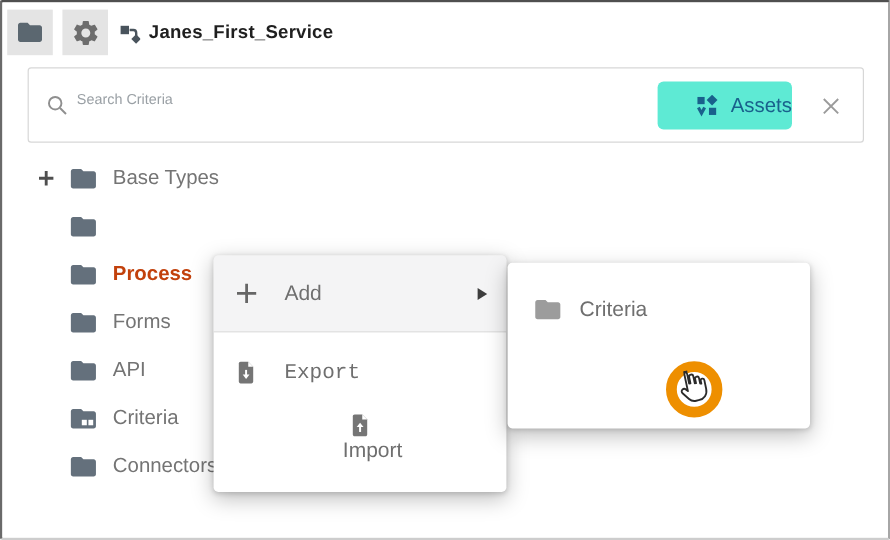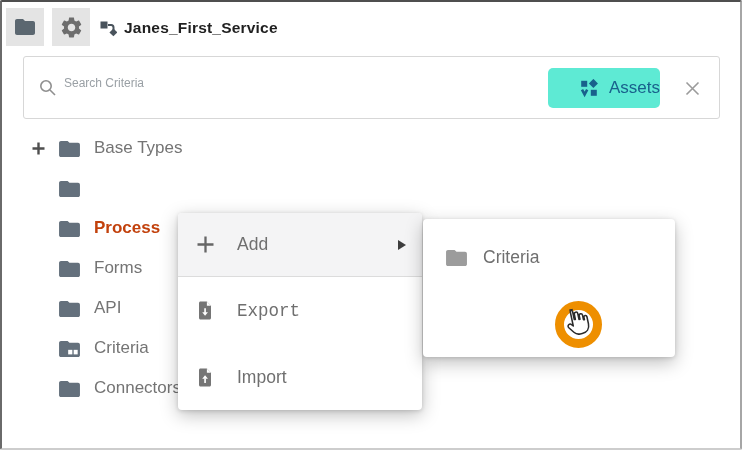--- a/index.html
+++ b/index.html
@@ -58,21 +58,21 @@
     background:#fff; border-radius:4px;
     box-shadow:0 5px 18px rgba(0,0,0,.25), 0 1px 4px rgba(0,0,0,.15);
     z-index:5; overflow:hidden;
   }
   .menu-row { display:flex; align-items:center; padding:0 16px; cursor:pointer; }
   .menu-row .m-icon { width:22px; display:flex; justify-content:center; }
   .menu-label { margin-left:21px; font-size:17.5px; color:#6f6f6f;text-align:right; }
   .row-add { height:63px; background:#f4f4f5; }
   .menu-divider { height:1px; background:#dcdcdc; }
   .row-export { height:67px;font-family:Liberation Mono, monospace; }
-  .row-import { height:66px; }
+  .row-import { height:66px;flex-direction:column; }
   .arrow-right {
     margin-left:auto; width:0; height:0;
     border-top:5.5px solid transparent; border-bottom:5.5px solid transparent;
     border-left:8px solid #3d3d3d;
   }
 
   
   .submenu {
     position:absolute; left:421px; top:217px; width:252px; height:138px;
     background:#fff; border-radius:4px;

